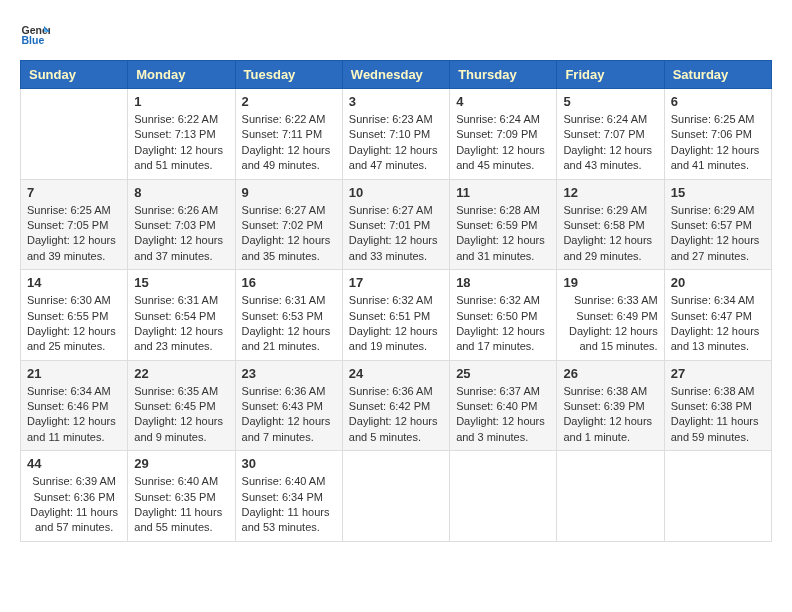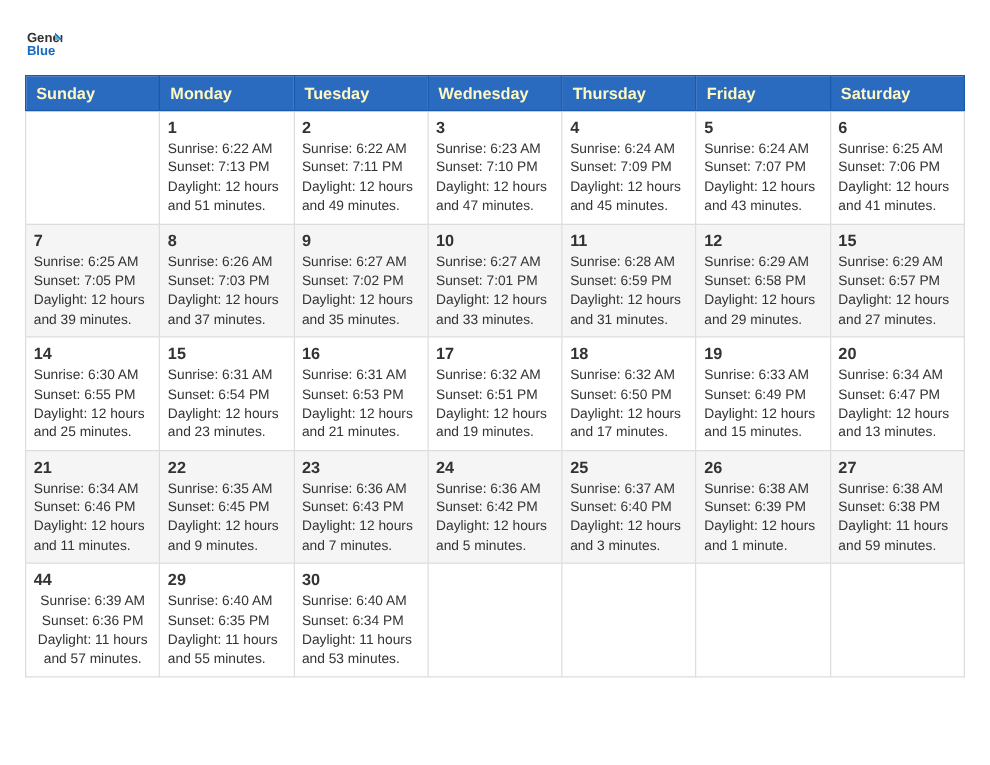--- a/index.html
+++ b/index.html
@@ -233,21 +233,21 @@
         </td>
         <td>
           <div class="day-number">18</div>
           <div class="day-info" style="white-space: pre-line;">Sunrise: 6:32 AM
 Sunset: 6:50 PM
 Daylight: 12 hours
 and 17 minutes.</div>
         </td>
         <td>
           <div class="day-number">19</div>
-          <div class="day-info" style="white-space: pre-line;">Sunrise: 6:33 AM
+          <div class="day-info" style="white-space: pre-line; text-align: right;">Sunrise: 6:33 AM
 Sunset: 6:49 PM
 Daylight: 12 hours
 and 15 minutes.</div>
         </td>
         <td>
           <div class="day-number">20</div>
           <div class="day-info" style="white-space: pre-line;">Sunrise: 6:34 AM
 Sunset: 6:47 PM
 Daylight: 12 hours
 and 13 minutes.</div>

